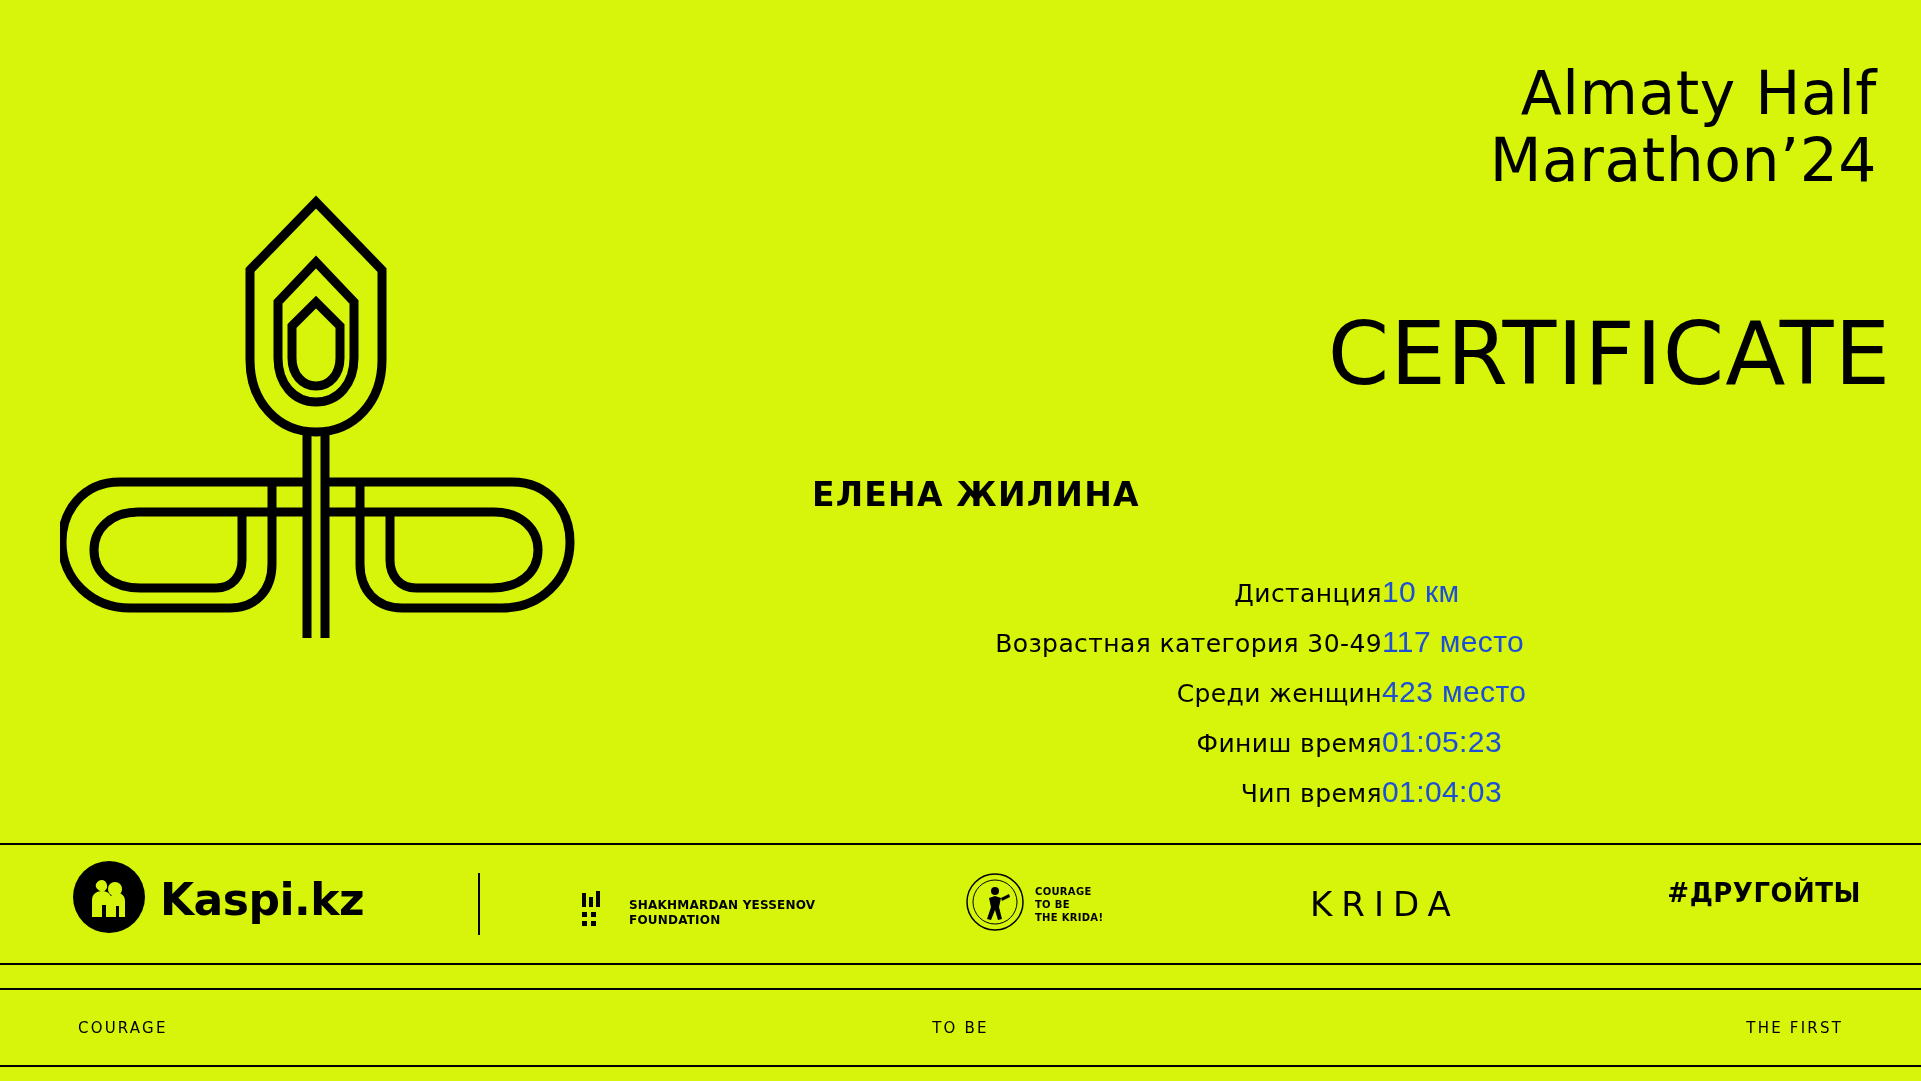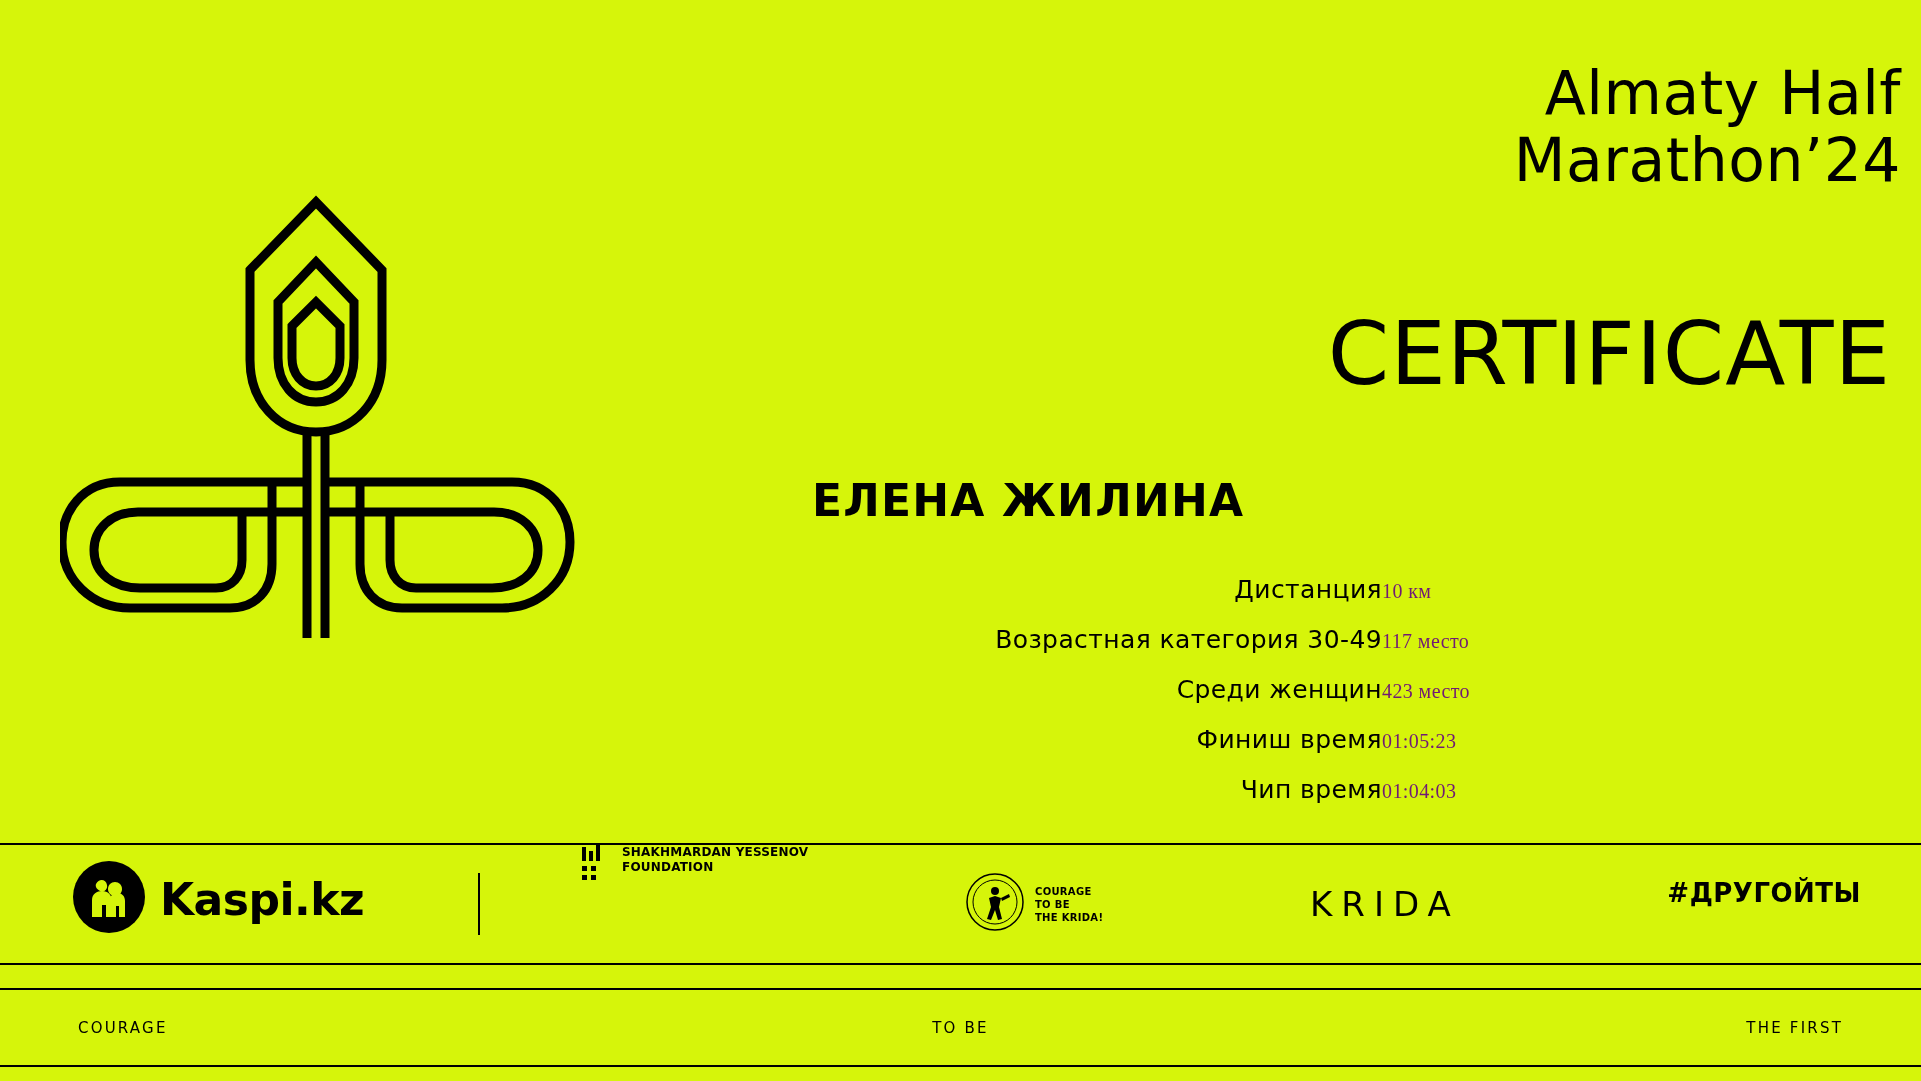--- a/index.html
+++ b/index.html
@@ -35,21 +35,21 @@
     left: 60px;
     top: 160px;
     width: 520px;
     height: 560px;
   }
   .logo-wrap svg { display: block; }
 
   
   .headline {
     position: absolute;
-    right: 20px;
+    right: 44px;
     top: 60px;
     width: 1100px;
     text-align: right;
   }
   .headline .line {
     font-family: "DejaVu Sans", sans-serif;
     font-size: 60px;
     font-weight: 400;
     letter-spacing: 0.5px;
     line-height: 1.12;
@@ -66,21 +66,21 @@
     font-weight: 400;
     letter-spacing: 1px;
     line-height: 1;
     color: #000;
   }
   .athlete-name {
     position: absolute;
     left: 812px;
     top: 475px;
     font-family: "DejaVu Sans", sans-serif;
-    font-size: 44px;
+    font-size: 33px;
     font-weight: 700;
     letter-spacing: 1.2px;
     color: #000;
   }
   .stats {
     position: absolute;
     left: 812px;
     top: 575px;
     width: 800px;
     text-align: right;
@@ -92,25 +92,25 @@
   }
   .stat-label {
     width: 570px;
     font-family: "DejaVu Sans", sans-serif;
     font-size: 25px;
     font-weight: 400;
     letter-spacing: 0.4px;
     color: #000;
   }
   .stat-value {
-    font-family: Liberation Serif, serif;
-    font-size: 20px;
+    font-family: Liberation Sans, sans-serif;
+    font-size: 30px;
     font-weight: 400;
     letter-spacing: 0.4px;
-    color: #701a75;
+    color: #1d4ed8;
   }
 
   
   .rule {
     position: absolute;
     left: 0;
     width: 1921px;
     height: 2px;
     background: #000;
   }
@@ -151,21 +151,22 @@
     width: 2px;
     height: 62px;
     background: #000;
   }
   .yessenov {
     position: absolute;
     left: 580px;
     top: 0;
     height: 136px;
     display: flex;
-    gap: 8px;
+    align-items: center;
+    gap: 15px;
   }
   .yessenov-text {
     font-family: "DejaVu Sans", sans-serif;
     font-size: 12px;
     font-weight: 700;
     line-height: 1.25;
     letter-spacing: 0.2px;
     color: #000;
   }
   .corporate {

